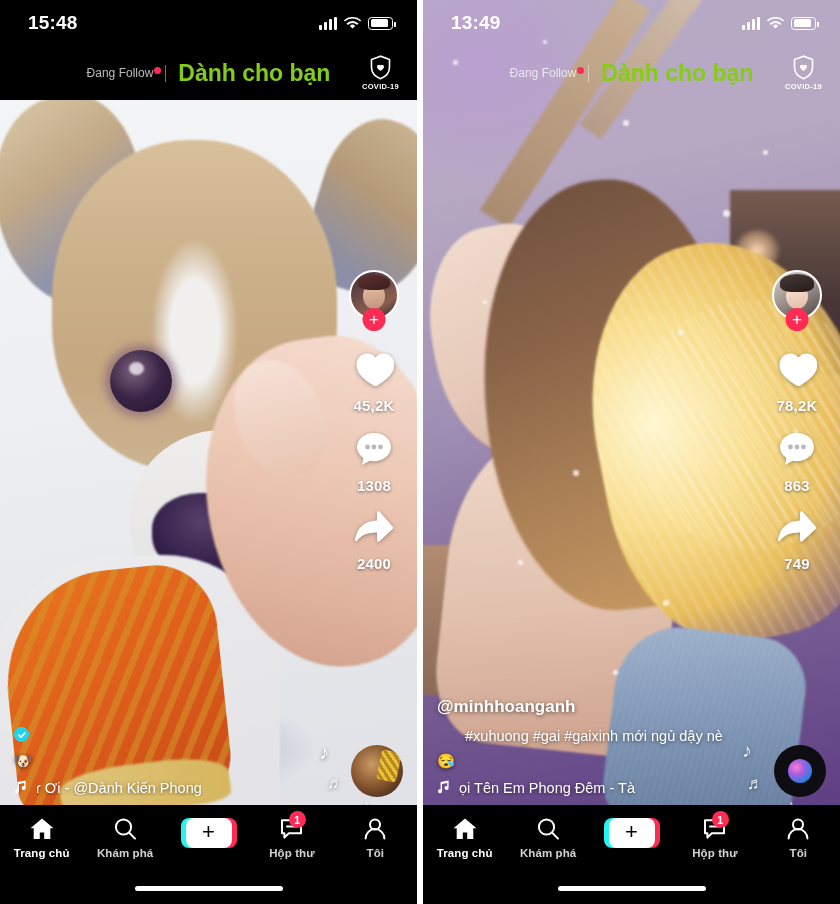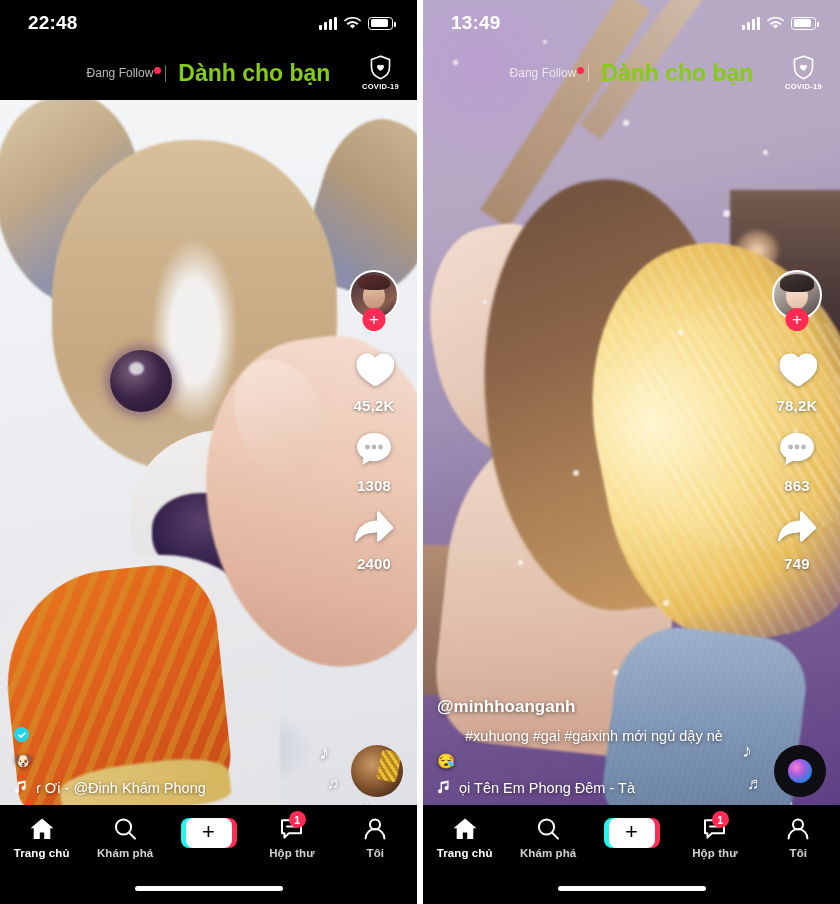--- a/index.html
+++ b/index.html
@@ -415,21 +415,21 @@
       <div class="nose"></div>
       <div class="dog-body"></div>
       <div class="scarf"></div>
       <div class="scarf-band"></div>
       <div class="hand"></div>
       <div class="finger"></div>
     </div>
   </div>
 
   <div class="statusbar">
-    <span class="clock">22:48</span>
+    <span class="clock">15:48</span>
     <span class="sysicons">
       <span class="bars">
           <i></i>
           <i></i>
           <i></i>
           <i></i>
         </span>
       <svg width="17" height="13" viewBox="0 0 17 13">
         <path d="M8.5 11.6 5.9 8.9a3.7 3.7 0 0 1 5.2 0z" fill="#fff"></path>
         <path d="M8.5 6.1c1.7 0 3.3.7 4.5 1.9l1.5-1.6A8.4 8.4 0 0 0 8.5 3.9 8.4 8.4 0 0 0 2.5 6.4L4 8a6.3 6.3 0 0 1 4.5-1.9z" fill="#fff"></path>
@@ -506,21 +506,21 @@
           </svg>
       </span>
     </div>
     <div class="desc">🐶</div>
     <div class="music">
       <span>
         <svg width="14" height="15" viewBox="0 0 14 15">
             <path d="M5 12.2a2 2 0 1 1-1.4-1.9V3.1l8-1.7v7.6a2 2 0 1 1-1.4-1.9V4L5 5.1z" fill="#fff"></path>
           </svg>
       </span>
-      <span class="mtxt">ɾ Ơi - @Đinh Khám Phong</span>
+      <span class="mtxt">ɾ Ơi - @Dành Kiến Phong</span>
     </div>
   </div>
 
   <span class="note" style="right:88px; bottom:140px; font-size:20px; opacity:.95;">♪</span>
   <span class="note" style="right:74px; bottom:112px; font-size:16px; opacity:.9;">♬</span>
   <span class="note" style="right:48px; bottom:93px; font-size:13px; opacity:.85;">♪</span>
 
   <div class="disc disc-dog"></div>
 
   <div class="nav">

